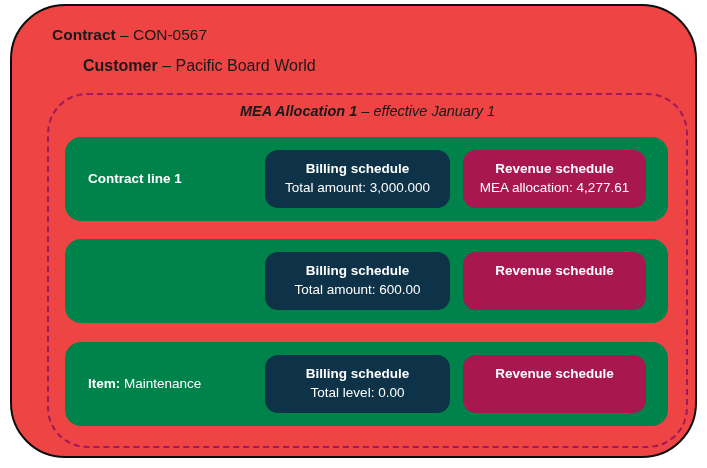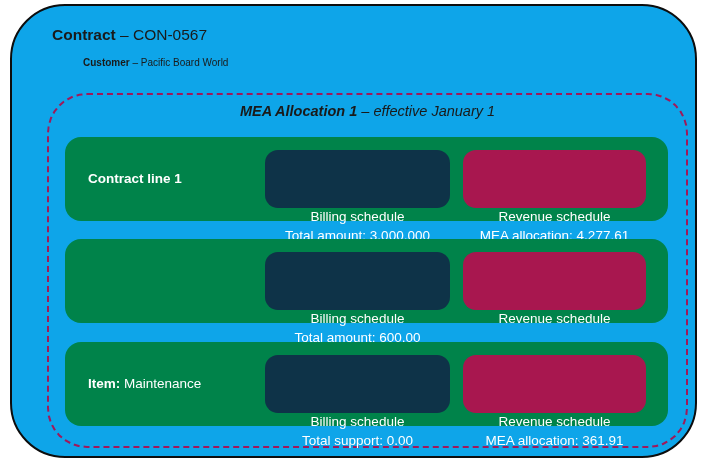--- a/index.html
+++ b/index.html
@@ -1,25 +1,25 @@
 <!DOCTYPE html>
 <html style="--green: #00834A; --navy: #0E3348; --crimson: #A8174F; --dash: #A0195A; --border: #0d0d0d; --text_light: #FFFFFF; --text_dark: #1a1a1a;"><head>
 <meta charset="utf-8">
 <style>
   html,body { margin:0; padding:0; background:#ffffff; font-family:"Liberation Sans", sans-serif; }
   .canvas { position:relative; width:707px; height:468px; background:#ffffff; overflow:hidden; }
 
   .outer {
     position:absolute; left:10px; top:4px; width:687px; height:454px;
     border:2.5px solid var(--border,#0d0d0d); border-radius:55px; box-sizing:border-box;
-    background:#0ea5e9;
+    background:#ef4444;
     padding-left:8px;
   }
   .contract-title { position:absolute; left:40px; top:20px; font-size:15.5px; color:var(--text_dark,#1a1a1a); white-space:pre; }
-  .customer-title { position:absolute; left:71px; top:51px; font-size:10px; color:var(--text_dark,#1a1a1a); white-space:pre; }
+  .customer-title { position:absolute; left:71px; top:51px; font-size:16px; color:var(--text_dark,#1a1a1a); white-space:pre; }
 
   .dashed {
     position:absolute; left:35px; top:87px; width:641px; height:355px;
     border:2.5px dashed var(--dash,#A0195A); border-radius:40px; box-sizing:border-box;
   }
   .mea-title { text-align:center; padding-top:8px; font-size:14.5px; color:var(--text_dark,#1a1a1a); white-space:pre;font-style:italic; }
 
   .row {
     position:absolute; left:16px; width:603px; height:84px;
     background:var(--green,#008349); border-radius:16px; color:var(--text_light,#ffffff);
@@ -31,21 +31,21 @@
   .line-info { position:absolute; left:23px; top:50%; transform:translateY(-50%); font-size:13.5px; line-height:18px; white-space:pre; }
   .line-name { font-weight:bold; }
 
   .schedule {
     position:absolute; top:13px; height:58px; border-radius:13px;
     text-align:center; font-size:13.5px; line-height:19px; padding-top:9px; box-sizing:border-box;
     color:var(--text_light,#ffffff);
   }
   .billing { left:200px; width:185px; background:var(--navy,#0E3348); }
   .revenue { left:398px; width:183px; background:var(--crimson,#A8174F); }
-  .sched-title { font-weight:normal;margin-top:48px; }
+  .sched-title { font-weight:bold; }
 </style>
 </head>
 <body>
 
 <div class="canvas">
   <div class="outer">
 
     <div class="contract-title"><b>Contract</b><span> – CON-0567</span></div>
 
     <div class="customer-title"><b>Customer</b><span> – Pacific Board World</span></div>
@@ -78,23 +78,22 @@
           <div class="sched-title">Revenue schedule</div>
         </div>
       </div>
 
       <div class="row row-3">
         <div class="line-info">
           <div class="line-item"><b>Item:</b><span> Maintenance</span></div>
         </div>
         <div class="schedule billing">
           <div class="sched-title">Billing schedule</div>
-          <div class="sched-value">Total support: 0.00</div>
+          <div class="sched-value">Total level: 0.00</div>
         </div>
         <div class="schedule revenue">
           <div class="sched-title">Revenue schedule</div>
-          <div class="sched-value">MEA allocation: 361.91</div>
         </div>
       </div>
 
     </div>
   </div>
 </div>
 
 </body></html>

